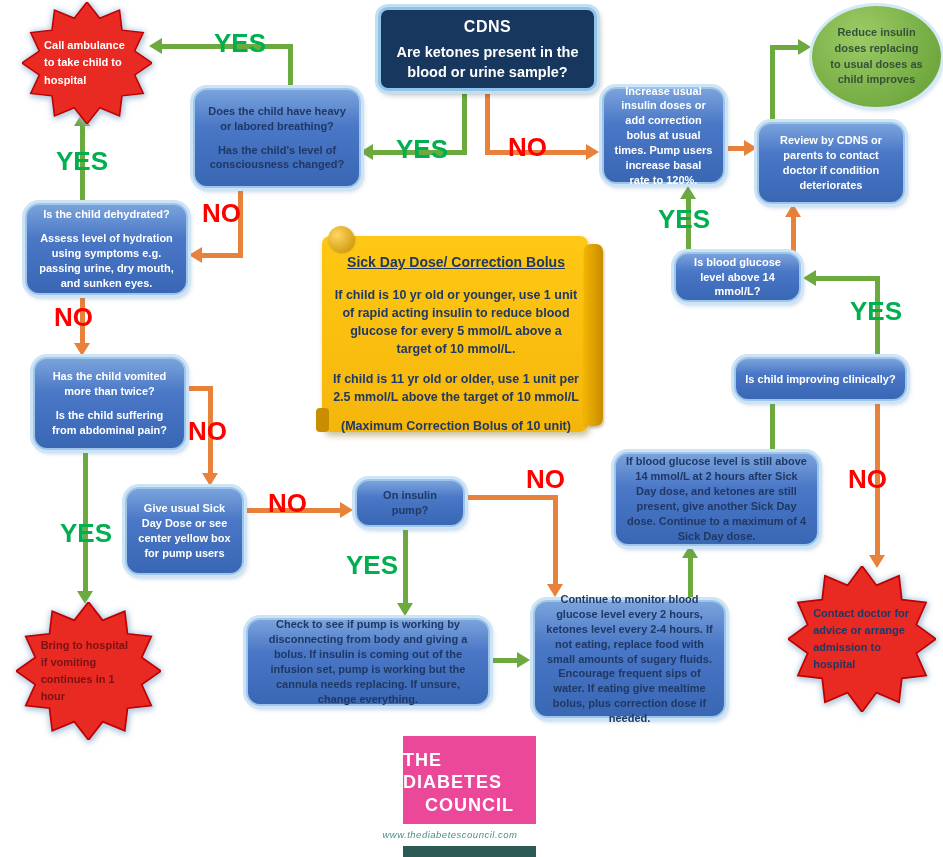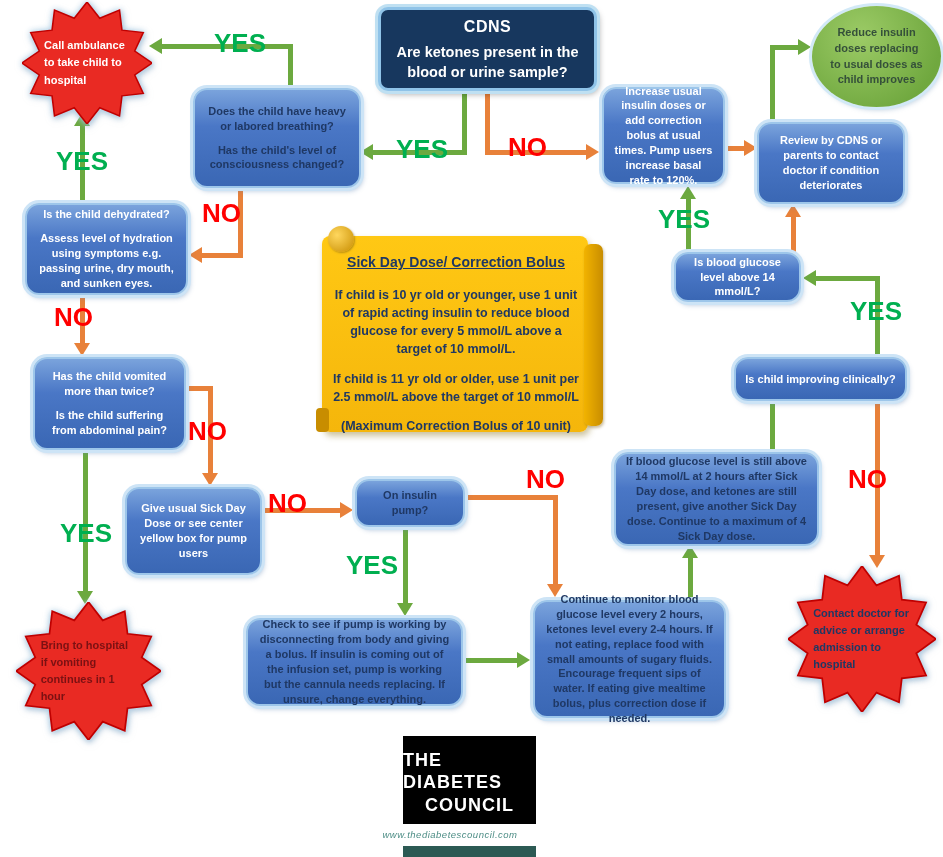--- a/index.html
+++ b/index.html
@@ -46,21 +46,21 @@
   .ah.r{border-left:13px solid currentColor;border-right:0;}
   .ah.l{border-right:13px solid currentColor;border-left:0;}
   .ah.u{border-bottom:13px solid currentColor;border-top:0;}
   .ah.d{border-top:13px solid currentColor;border-bottom:0;}
   .g{color:#6CA93F;} .o{color:#E8813A;}
 
   .elabel{position:absolute;font-weight:800;font-size:26px;z-index:6;}
   .yes{color:#00AF50;} .no{color:#FF0000;}
 
   
-  .logo-box{position:absolute;left:403px;top:736px;width:133px;height:88px;background:#000000;color:#fff;
+  .logo-box{position:absolute;left:403px;top:736px;width:133px;height:88px;background:#ec4899;color:#fff;
             display:flex;flex-direction:column;align-items:center;justify-content:flex-end;padding-bottom:8px;
             box-sizing:border-box;font-weight:bold;}
   .logo-line{font-size:18px;letter-spacing:1px;line-height:1.25;}
   .logo-url{position:absolute;left:370px;top:829px;width:160px;text-align:center;font-size:9.5px;font-style:italic;
             color:#4E8E86;letter-spacing:.5px;}
   .logo-strip{position:absolute;left:403px;top:846px;width:133px;height:11px;background:#2C5A54;}
 </style>
 </head>
 <body>
 
@@ -188,29 +188,29 @@
   </div>
 
   <div class="node" style="left:734px;top:357px;width:173px;height:35px;padding:20px 8px">
     <div class="nt">Is child improving clinically?</div>
   </div>
 
   <div class="node dark" style="left:614px;top:452px;width:205px;height:94px">
     <div class="nt">If blood glucose level is still above 14 mmol/L at 2 hours after Sick Day dose, and ketones are still present, give another Sick Day dose. Continue to a maximum of 4 Sick Day dose.</div>
   </div>
 
-  <div class="node" style="left:125px;top:487px;width:137px;height:88px">
+  <div class="node" style="left:125px;top:487px;width:119px;height:88px">
     <div class="nt">Give usual Sick Day Dose or see center yellow box for pump users</div>
   </div>
 
   <div class="node dark" style="left:355px;top:479px;width:110px;height:48px">
     <div class="nt">On insulin pump?</div>
   </div>
 
-  <div class="node dark" style="left:246px;top:618px;width:217px;height:88px">
+  <div class="node dark" style="left:246px;top:618px;width:244px;height:88px">
     <div class="nt">Check to see if pump is working by disconnecting from body and giving a bolus. If insulin is coming out of the infusion set, pump is working but the cannula needs replacing. If unsure, change everything.</div>
   </div>
 
   <div class="node dark" style="left:533px;top:600px;width:193px;height:118px">
     <div class="nt">Continue to monitor blood glucose level every 2 hours, ketones level every 2-4 hours. If not eating, replace food with small amounts of sugary fluids. Encourage frequent sips of water. If eating give mealtime bolus, plus correction dose if needed.</div>
   </div>
 
   <div class="oval" style="left:812px;top:6px;width:129px;height:101px">
     <div class="nt">Reduce insulin doses replacing to usual doses as child improves</div>
   </div>

